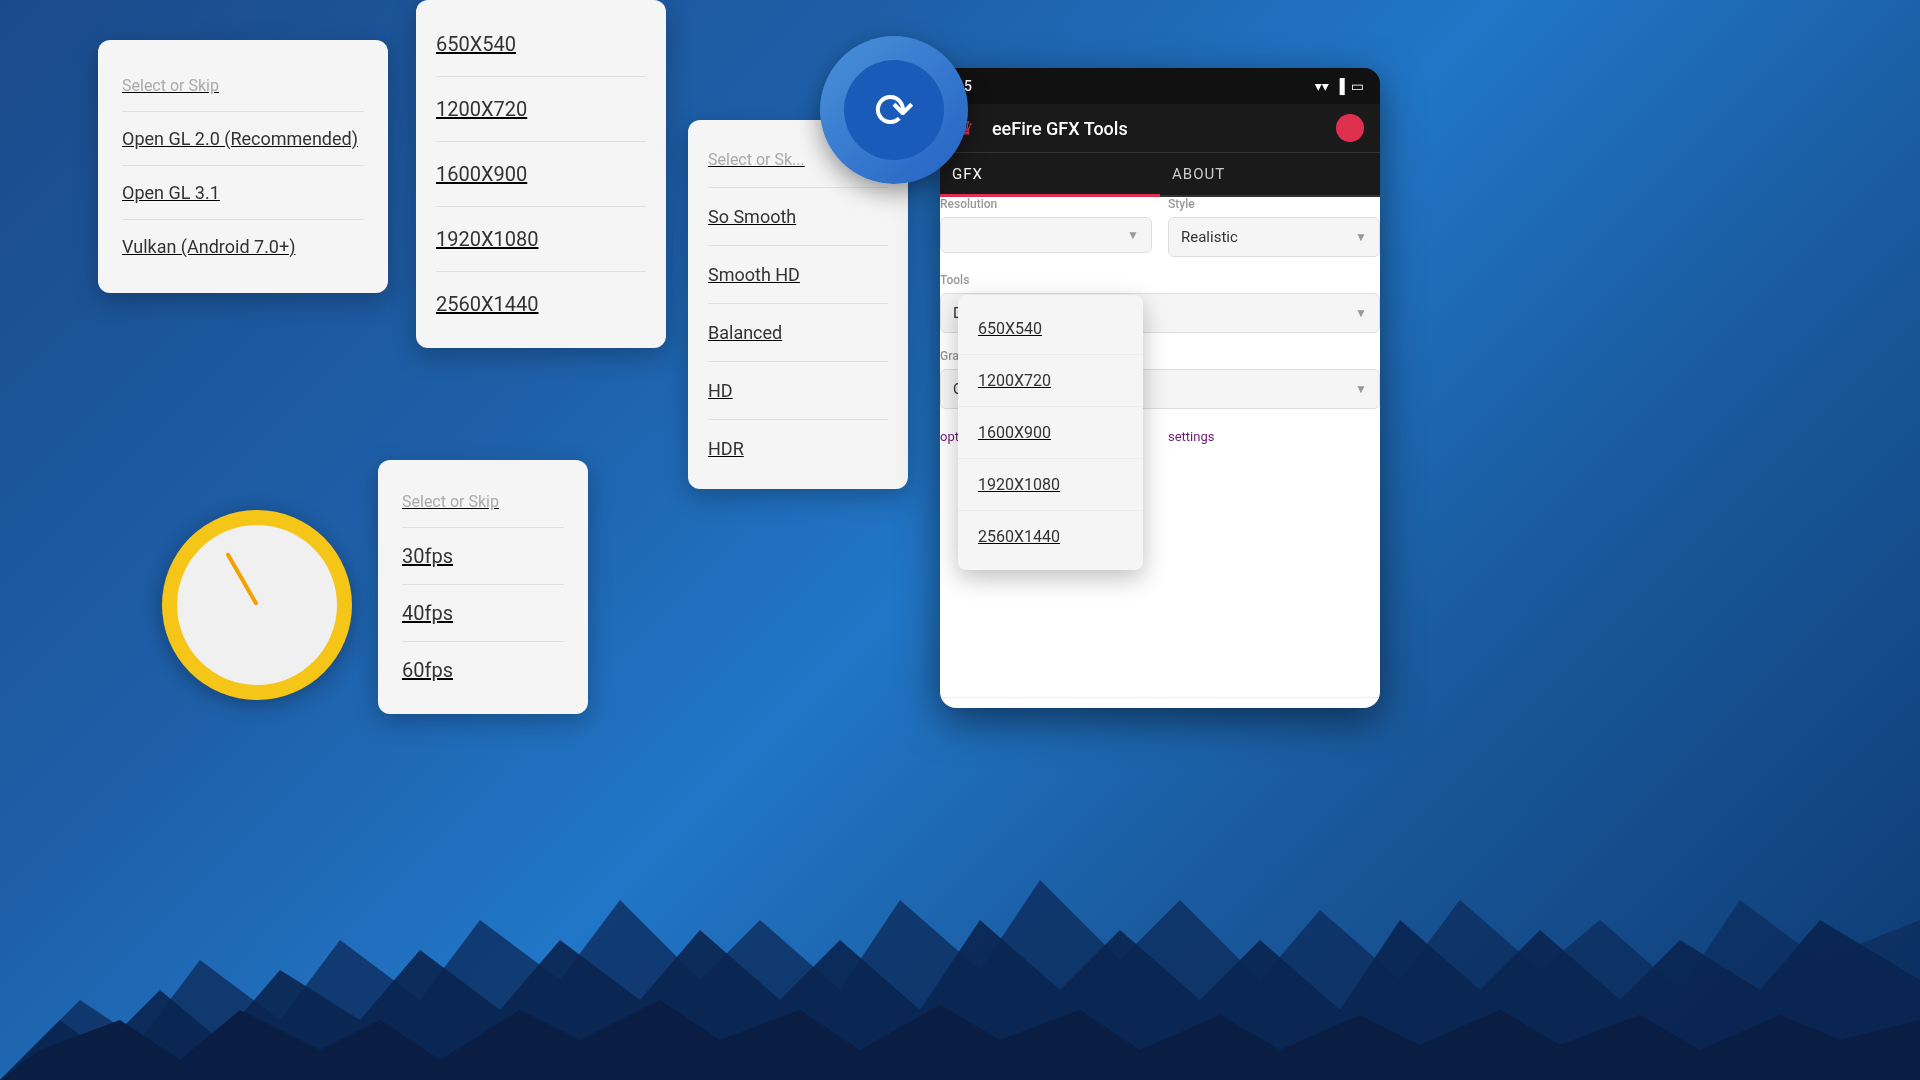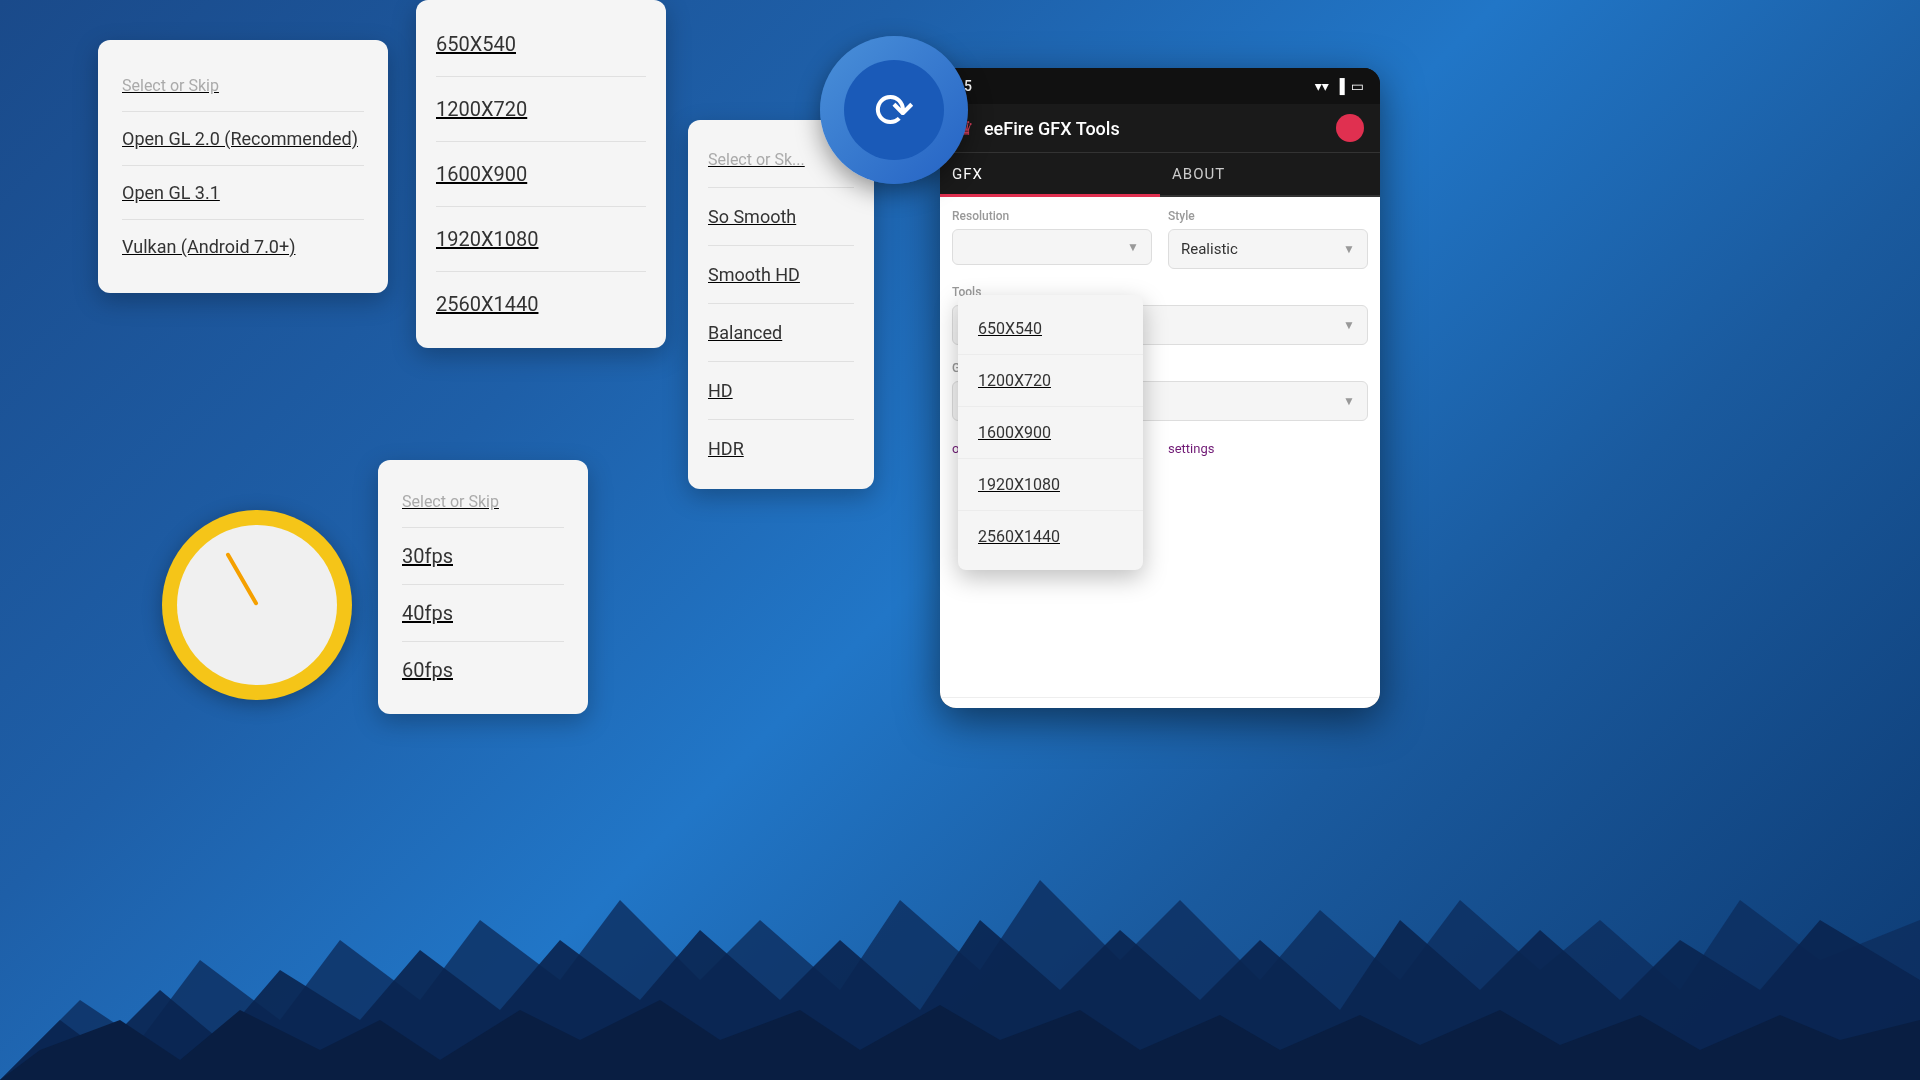--- a/index.html
+++ b/index.html
@@ -53,21 +53,21 @@
       font-size: 20px;
       color: #333;
       border-bottom: 1px solid #e0e0e0;
     }
     .card-resolution .res-item:last-child { border-bottom: none; }
 
     
     .card-quality {
       top: 120px;
       left: 688px;
-      width: 186px;
+      width: 220px;
       padding: 12px 20px;
     }
     .card-quality .q-item {
       padding: 18px 0;
       font-size: 18px;
       color: #333;
       border-bottom: 1px solid #e0e0e0;
     }
     .card-quality .q-item:first-child {
       color: #aaa;
@@ -146,21 +146,21 @@
     .gfx-statusbar .icon-shape {
       color: #fff;
       font-size: 14px;
     }
 
     .gfx-header {
       background: #1a1a1a;
       display: flex;
       align-items: center;
       padding: 10px 16px;
-      gap: 10px;
+      gap: 18px;
       border-bottom: 1px solid #333;
     }
     .gfx-header .crown-icon {
       color: #e04060;
       font-size: 20px;
     }
     .gfx-header .title {
       color: #fff;
       font-size: 18px;
       font-weight: 500;
@@ -195,21 +195,21 @@
       content: '';
       position: absolute;
       bottom: -2px;
       left: 0; right: 0;
       height: 3px;
       background: #e03050;
     }
 
     .gfx-content {
       background: #fff;
-      padding: 12px;
+      padding: 0;
       overflow-y: auto;
       height: calc(100% - 36px - 56px - 48px);
     }
 
     .gfx-row {
       display: flex;
       gap: 16px;
       margin-bottom: 16px;
     }
     .gfx-field {

